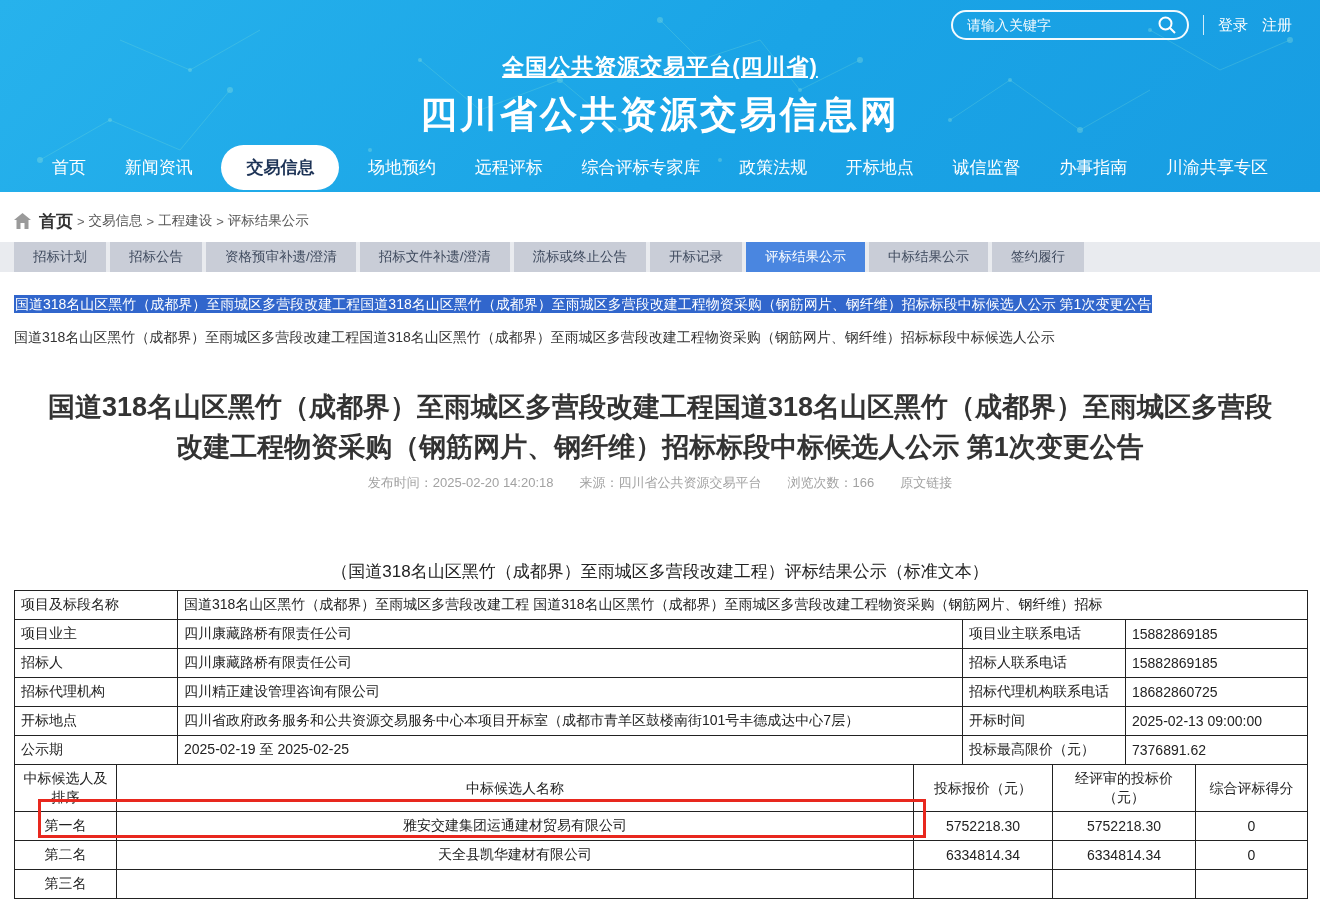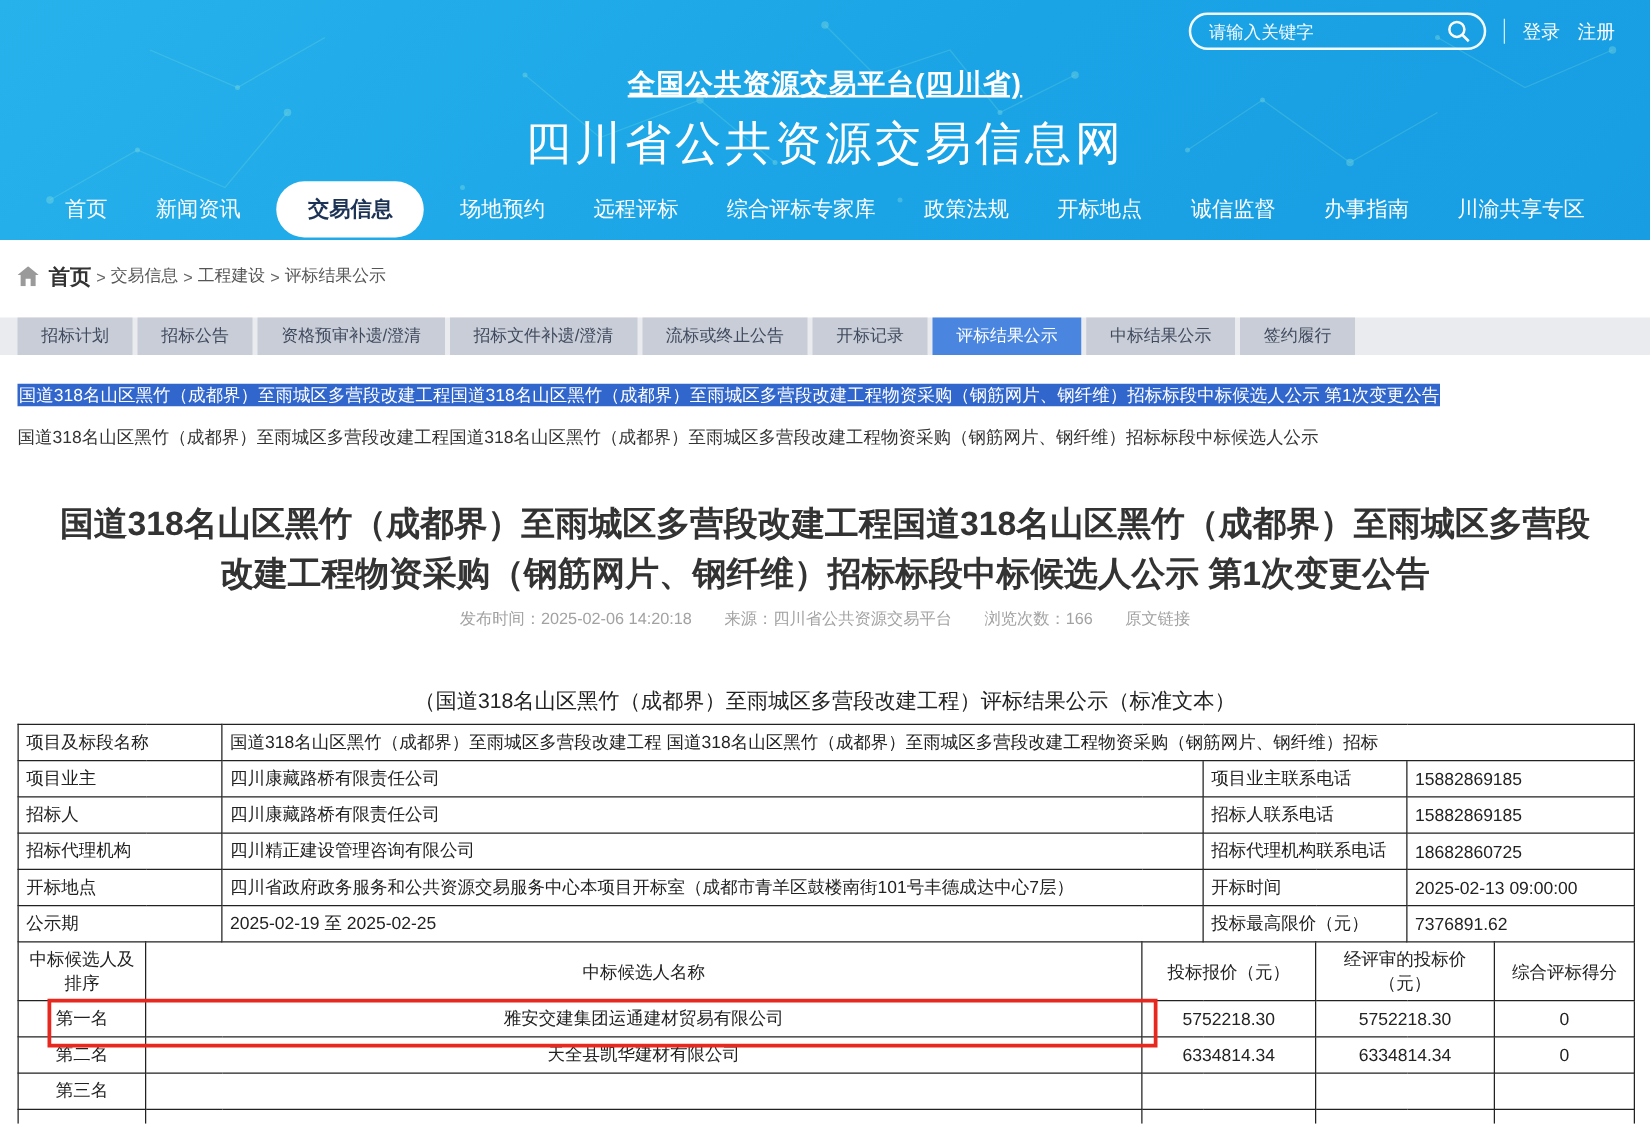--- a/index.html
+++ b/index.html
@@ -12,52 +12,52 @@
   .pattern { position:absolute; inset:0; opacity:.55; }
   .top-bar { position:absolute; top:10px; right:28px; display:flex; align-items:center; gap:14px; z-index:3; }
   .search-pill { display:flex; align-items:center; width:238px; height:30px; border:2px solid rgba(255,255,255,.95); border-radius:16px; padding:0 10px 0 14px; }
   .search-pill input { flex:1; background:transparent; border:none; outline:none; color:#fff; font-size:14px; }
   .search-pill input::placeholder { color:#fff; opacity:.95; }
   .search-btn { background:none; border:none; cursor:pointer; display:flex; align-items:center; }
   .top-divider { width:1px; height:20px; background:rgba(255,255,255,.8); }
   .auth-link { color:#fff; font-size:15px; text-decoration:none; }
   .header-titles { position:relative; z-index:2; text-align:center; padding-top:52px; color:#fff; }
   .platform-title { font-size:22px; font-weight:bold; letter-spacing:1px;text-decoration:underline; }
-  .site-title { margin-top:8px; font-size:37px; font-weight:normal; letter-spacing:3px; }
+  .site-title { margin-top:8px; font-size:37px; font-weight:bold; letter-spacing:3px; }
 
   
   .main-nav { position:absolute; left:0; right:0; bottom:0; height:50px; display:flex; align-items:center; justify-content:space-between; padding:0 42px; z-index:2; }
   .nav-item { color:#fff; font-size:17px; cursor:pointer; white-space:nowrap; padding:6px 10px; }
   .nav-item.active { background:#fff; color:#1d3356; font-weight:bold; border-radius:24px; padding:11px 25px; }
 
   
   .breadcrumb { display:flex; align-items:center; height:34px; margin-top:12px; padding-left:14px; }
   .crumb-home-icon { display:flex; margin-right:8px; }
   .crumb-home { font-size:17px; font-weight:bold; color:#333; cursor:pointer; }
   .crumb-sep { font-size:13px; color:#666; margin:0 4px; }
   .crumb-item { font-size:13.5px; color:#555; cursor:pointer; }
 
   
-  .tab-strip { margin-top:16px; height:30px; background:#e9ebef; display:flex; padding-left:14px;text-align:center; }
+  .tab-strip { margin-top:4px; height:30px; background:#e9ebef; display:flex; padding-left:14px;text-align:center; }
   .tab { height:30px; line-height:30px; padding:0 19px; margin-right:4px; background:#c9cdd7; color:#3f4a5e; font-size:13.5px; white-space:nowrap; cursor:pointer; }
   .tab.active { background:#4a86e0; color:#fff; }
 
   
   .result-list { padding-left:14px; }
   .result-line-selected { margin-top:22px; font-size:14px; line-height:21px; }
   .result-line-selected span { background:#3166cc; color:#fff; padding:1px 1px; cursor:pointer; }
   .result-line { margin-top:12px; font-size:14px; color:#333; line-height:20px; cursor:pointer; }
 
   
   .article-title { margin:40px auto 0; width:1240px; text-align:center; font-size:27px; font-weight:bold; color:#333; line-height:40px; }
   .article-meta { margin-top:7px; display:flex; justify-content:center; gap:26px; font-size:13px; color:#a2a2a2; }
   .article-meta .link { color:#a2a2a2; cursor:pointer; text-decoration:none; }
 
   
-  .table-caption { margin-top:45px; text-align:center; font-size:17px; color:#222; }
+  .table-caption { margin-top:68px; text-align:center; font-size:17px; color:#222; }
   table.result-table { margin:7px 0 0 14px; width:1293px; border-collapse:collapse; table-layout:fixed; }
   table.result-table td { border:1px solid #222; font-size:14px; color:#222; padding:2px 6px; height:29px; vertical-align:middle; }
   td.lbl { padding-left:8px; }
   td.val { padding-left:8px; }
   tr.cand-header td { text-align:center; height:47px; line-height:19px; }
   td.center { text-align:center; }
 
   .red-box { position:absolute; left:38px; top:799px; width:888px; height:39px; border:3px solid #e8281e; z-index:5; pointer-events:none; }
 </style>
 </head>
@@ -162,21 +162,21 @@
   <div class="result-list">
     <div class="result-line-selected">
       <span>国道318名山区黑竹（成都界）至雨城区多营段改建工程国道318名山区黑竹（成都界）至雨城区多营段改建工程物资采购（钢筋网片、钢纤维）招标标段中标候选人公示 第1次变更公告</span>
     </div>
     <div class="result-line">国道318名山区黑竹（成都界）至雨城区多营段改建工程国道318名山区黑竹（成都界）至雨城区多营段改建工程物资采购（钢筋网片、钢纤维）招标标段中标候选人公示</div>
   </div>
 
   <h1 class="article-title">国道318名山区黑竹（成都界）至雨城区多营段改建工程国道318名山区黑竹（成都界）至雨城区多营段改建工程物资采购（钢筋网片、钢纤维）招标标段中标候选人公示 第1次变更公告</h1>
 
   <div class="article-meta">
-    <span><span>发布时间：</span><span>2025-02-06 14:20:18</span></span>
+    <span><span>发布时间：</span><span>2025-02-20 14:20:18</span></span>
     <span><span>来源：</span><span>四川省公共资源交易平台</span></span>
     <span><span>浏览次数：</span><span>166</span></span>
     <a class="link">原文链接</a>
   </div>
 
   <div class="table-caption">（国道318名山区黑竹（成都界）至雨城区多营段改建工程）评标结果公示（标准文本）</div>
 
   <table class="result-table">
     <colgroup>
       <col style="width:102px">

